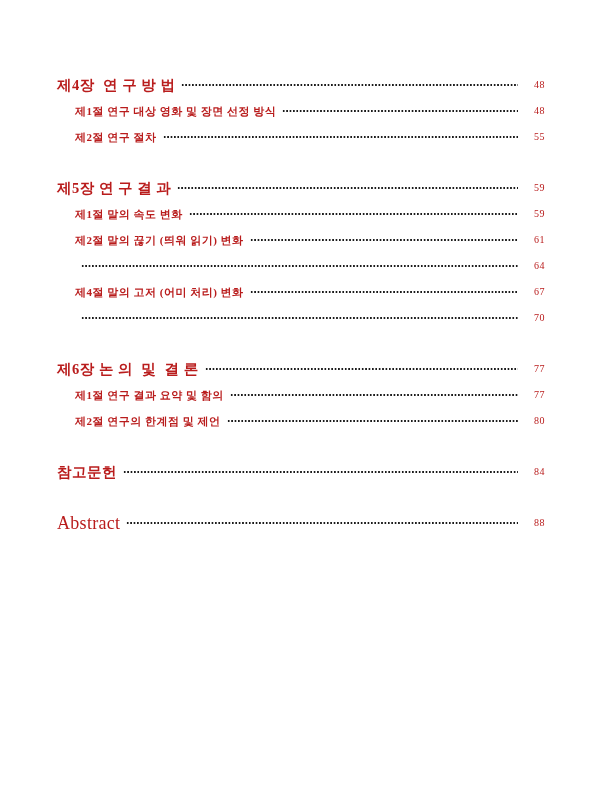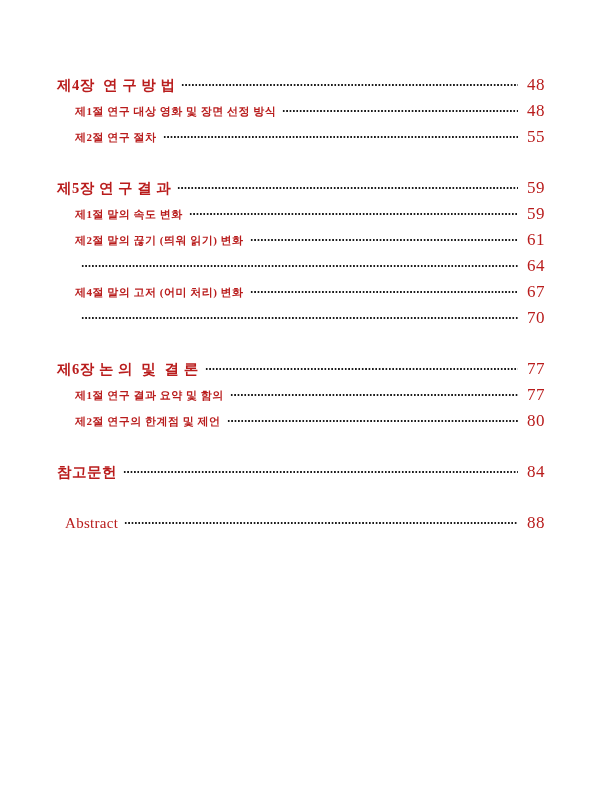--- a/index.html
+++ b/index.html
@@ -38,40 +38,39 @@
     font-size: 14.5px;
   }
   .section {
     padding-left: 18px;
   }
   .section .label {
     font-size: 11px;
   }
   .latin .label {
     font-weight: 400;
-    font-size: 15px;
+    font-size: 18px;
     letter-spacing: 0.3px;
-    margin-left: 8px;
   }
   .leader {
     flex: 1 1 auto;
     height: 4px;
     margin: 0 5px 0 6px;
     align-self: center;
     background-image: radial-gradient(circle, #1b1b1b 1px, rgba(0,0,0,0) 1.3px);
     background-size: 3.4px 4px;
     background-repeat: repeat-x;
     background-position: left center;
   }
   .pagenum {
     flex: 0 0 auto;
     min-width: 22px;
     text-align: right;
     font-family: "Liberation Serif", "DejaVu Serif", serif;
-    font-size: 17px;
+    font-size: 10px;
     font-weight: 400;
     letter-spacing: 0.5px;
   }
 </style>
 </head>
 <body>
 
 <main class="page">
   <div>
       <div class="row chapter">

